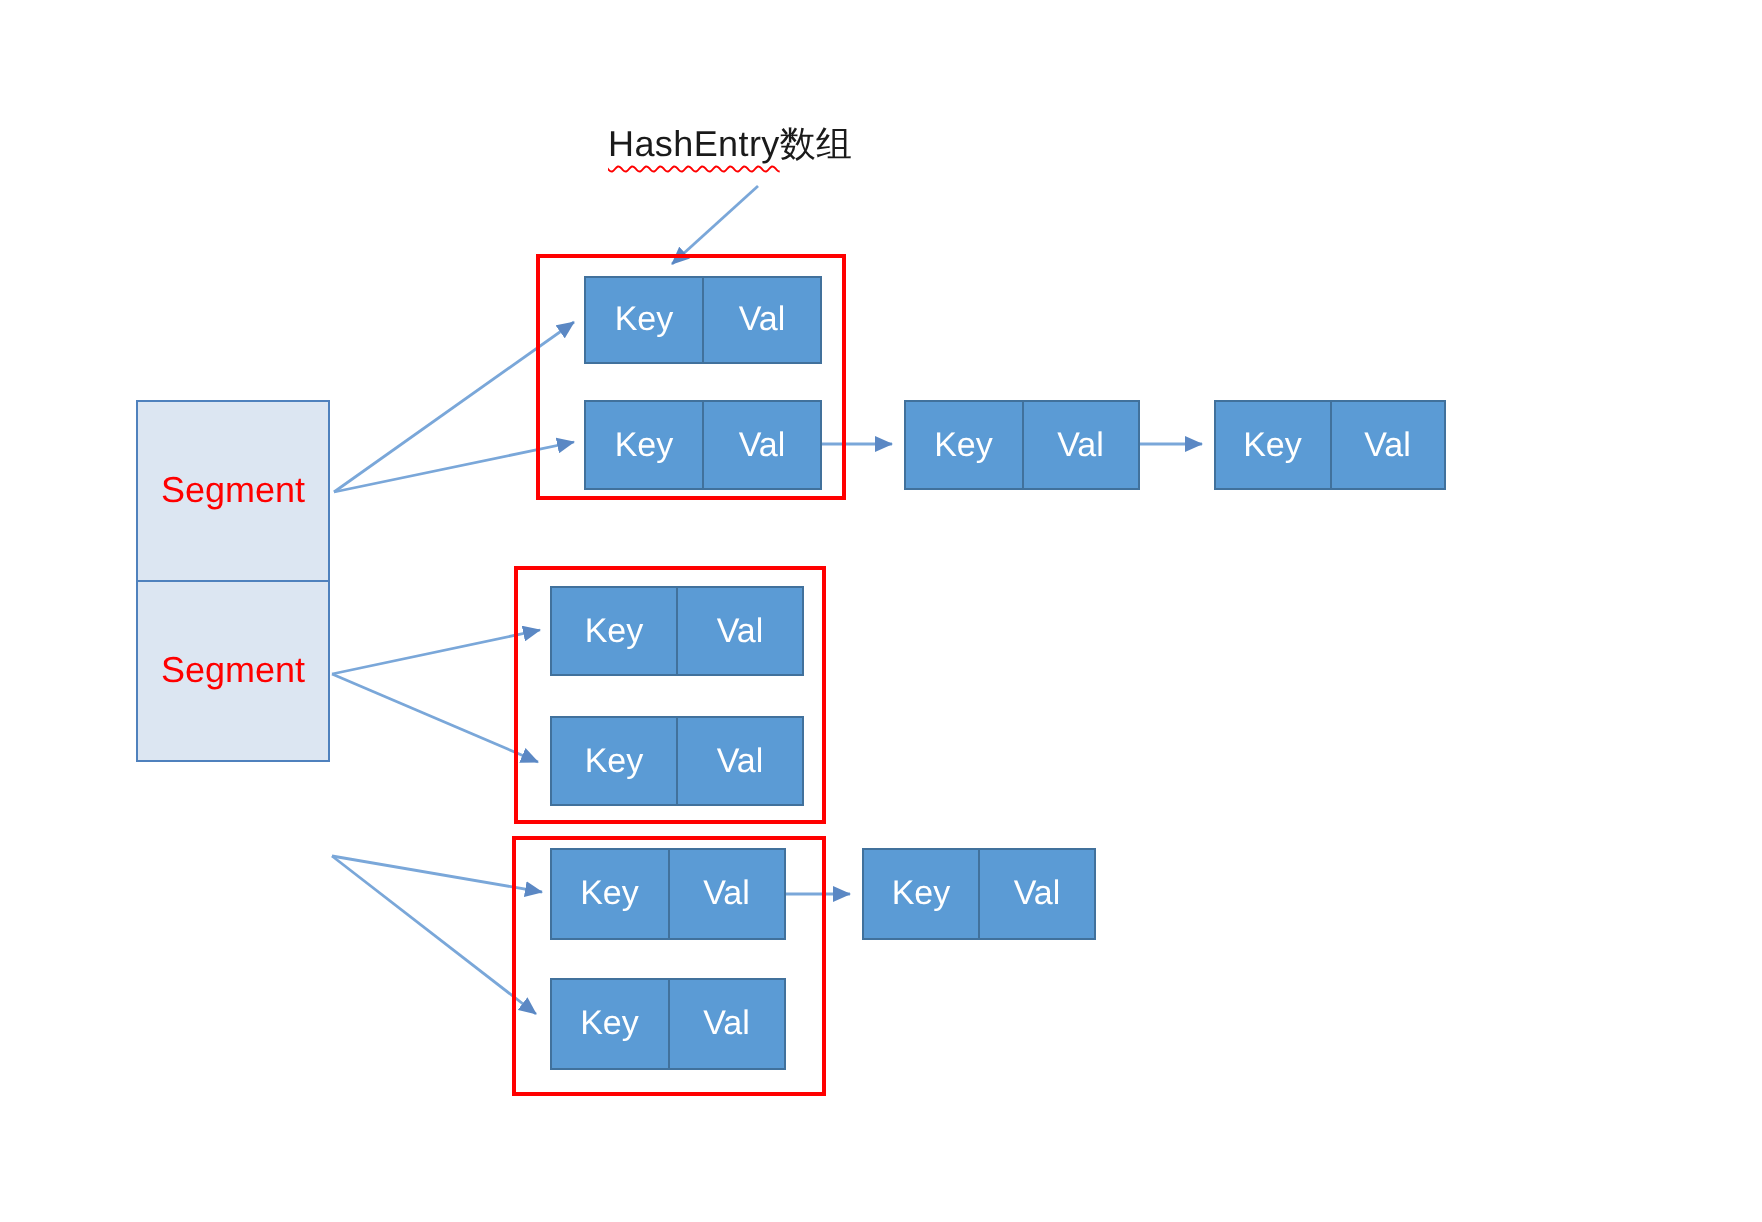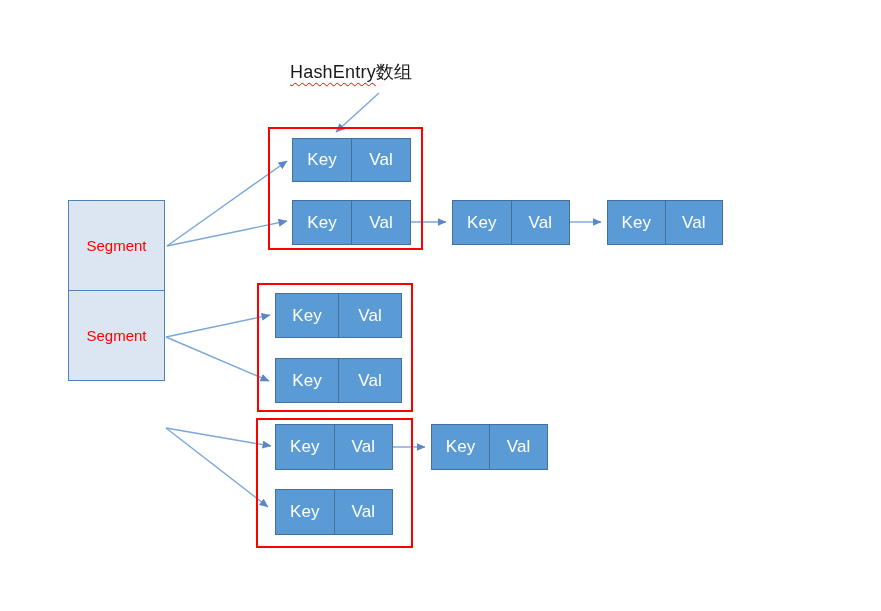--- a/index.html
+++ b/index.html
@@ -2,36 +2,36 @@
 <html><head>
 <meta charset="utf-8">
 <style>
   html,body { margin:0; padding:0; background:#ffffff; }
   .canvas {
     position:relative; width:881px; height:611px; background:#ffffff;
     font-family:"Liberation Sans", sans-serif; overflow:hidden;
   }
   .arrow-layer { position:absolute; left:0; top:0; width:881px; height:611px; pointer-events:none; }
   .diagram-title {
-    position:absolute; left:290px; top:60px;
+    position:absolute; left:304px; top:60px;
     font-size:18px; color:#1a1a1a; white-space:nowrap; letter-spacing:0.2px;
   }
   .squiggle {
     text-decoration-line:underline;
     text-decoration-style:wavy;
     text-decoration-color:#ff0000;
     text-decoration-thickness:1px;
     text-underline-offset:4px;
   }
   .segment-col { position:absolute; left:68px; top:200px; width:97px; }
   .segment-cell {
     width:97px; height:91px; box-sizing:border-box;
     background:#dce6f2; border:1.5px solid #4f81bd;
     display:flex; align-items:center; justify-content:center;
-    color:#ff0000; font-size:15px;
+    color:#ff0000; font-size:18px;
   }
   .segment-cell + .segment-cell { margin-top:-1.5px; }
   .group { position:absolute; border:2px solid #ff0000; box-sizing:border-box; background:transparent; }
   .kv {
     position:absolute; display:flex; box-sizing:border-box;
     background:#5b9bd5; border:1.5px solid #41719c;
     color:#ffffff; font-size:17px;justify-content:center;
   }
   .kv .cell { flex:1; display:flex; align-items:center; justify-content:center; }
   .kv .cell-key { border-right:1.2px solid #41719c; }

